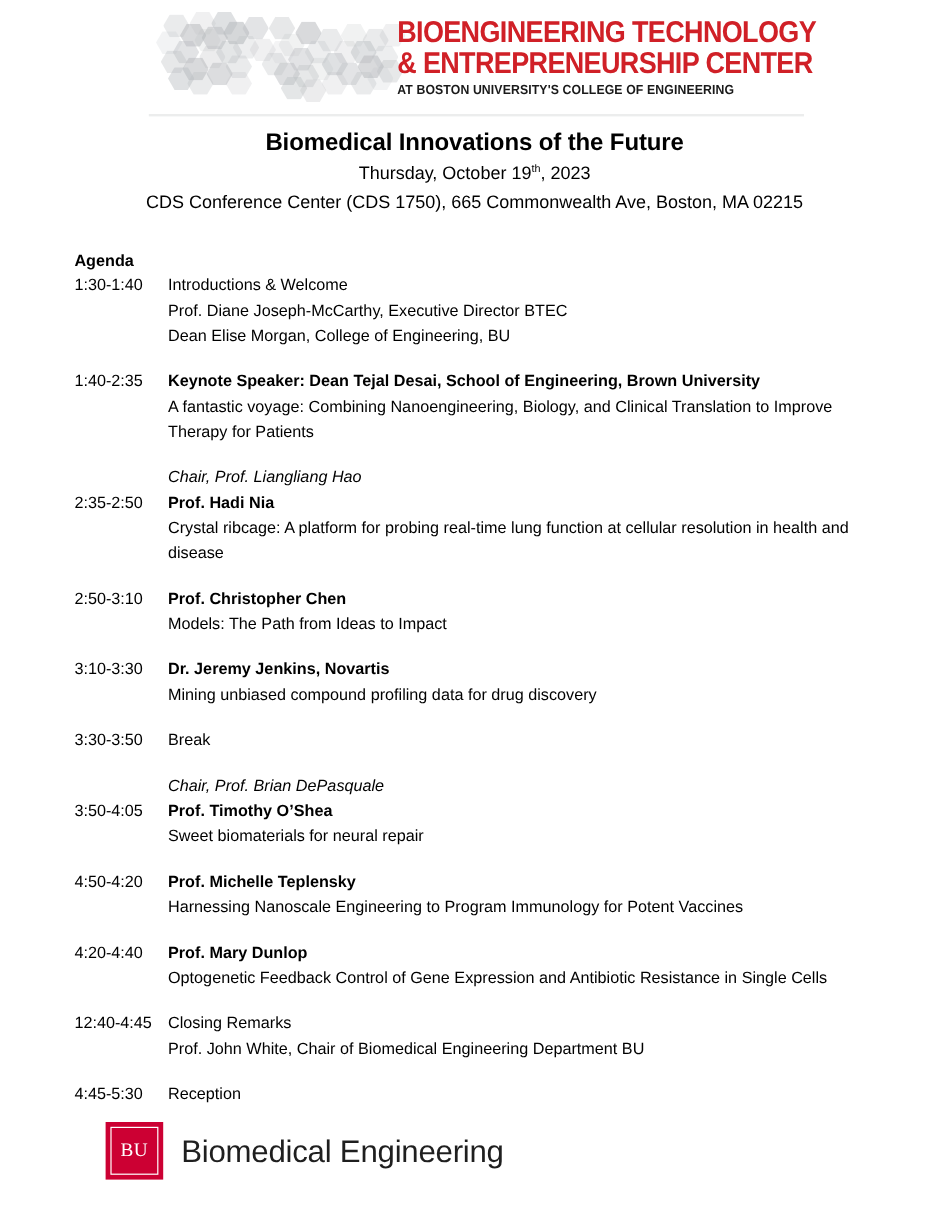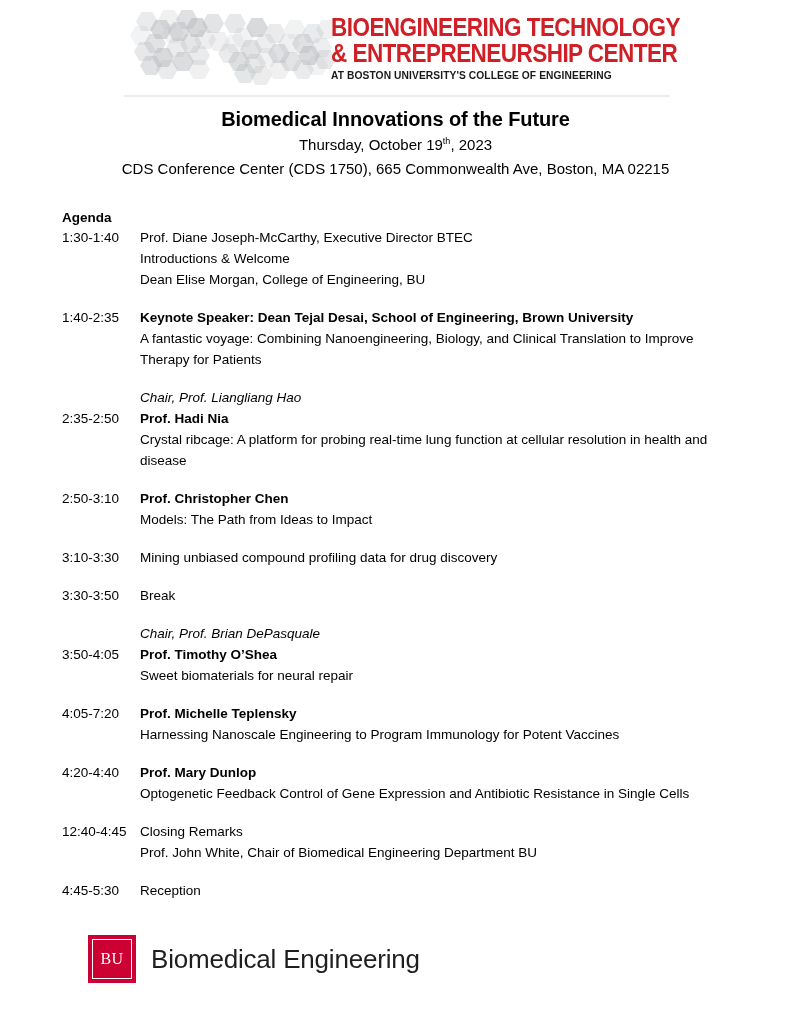--- a/index.html
+++ b/index.html
@@ -256,22 +256,22 @@
     <div class="event-date"><span>Thursday, October 19</span><sup>th</sup><span>, 2023</span></div>
     <div class="event-location">CDS Conference Center (CDS 1750), 665 Commonwealth Ave, Boston, MA 02215</div>
   </div>
 
   <div class="agenda">
     <div class="agenda-heading">Agenda</div>
     <div class="agenda-rows" id="agenda-rows">
         <div class="row">
           <div class="time">1:30-1:40</div>
           <div class="content">
+            <div class="">Introductions &amp; Welcome</div>
             <div class="">Prof. Diane Joseph-McCarthy, Executive Director BTEC</div>
-            <div class="">Introductions &amp; Welcome</div>
             <div class="">Dean Elise Morgan, College of Engineering, BU</div>
           </div>
         </div>
         <div class="row">
           <div class="time">1:40-2:35</div>
           <div class="content">
             <div class="line-bold">Keynote Speaker: Dean Tejal Desai, School of Engineering, Brown University</div>
             <div class="">A fantastic voyage: Combining Nanoengineering, Biology, and Clinical Translation to Improve Therapy for Patients</div>
           </div>
         </div>
@@ -291,20 +291,21 @@
         <div class="row">
           <div class="time">2:50-3:10</div>
           <div class="content">
             <div class="line-bold">Prof. Christopher Chen</div>
             <div class="">Models: The Path from Ideas to Impact</div>
           </div>
         </div>
         <div class="row">
           <div class="time">3:10-3:30</div>
           <div class="content">
+            <div class="line-bold">Dr. Jeremy Jenkins, Novartis</div>
             <div class="">Mining unbiased compound profiling data for drug discovery</div>
           </div>
         </div>
         <div class="row">
           <div class="time">3:30-3:50</div>
           <div class="content">
             <div class="">Break</div>
           </div>
         </div>
         <div class="row chair-row">
@@ -314,21 +315,21 @@
           </div>
         </div>
         <div class="row">
           <div class="time">3:50-4:05</div>
           <div class="content">
             <div class="line-bold">Prof. Timothy O’Shea</div>
             <div class="">Sweet biomaterials for neural repair</div>
           </div>
         </div>
         <div class="row">
-          <div class="time">4:05-7:20</div>
+          <div class="time">4:50-4:20</div>
           <div class="content">
             <div class="line-bold">Prof. Michelle Teplensky</div>
             <div class="">Harnessing Nanoscale Engineering to Program Immunology for Potent Vaccines</div>
           </div>
         </div>
         <div class="row">
           <div class="time">4:20-4:40</div>
           <div class="content">
             <div class="line-bold">Prof. Mary Dunlop</div>
             <div class="">Optogenetic Feedback Control of Gene Expression and Antibiotic Resistance in Single Cells</div>

